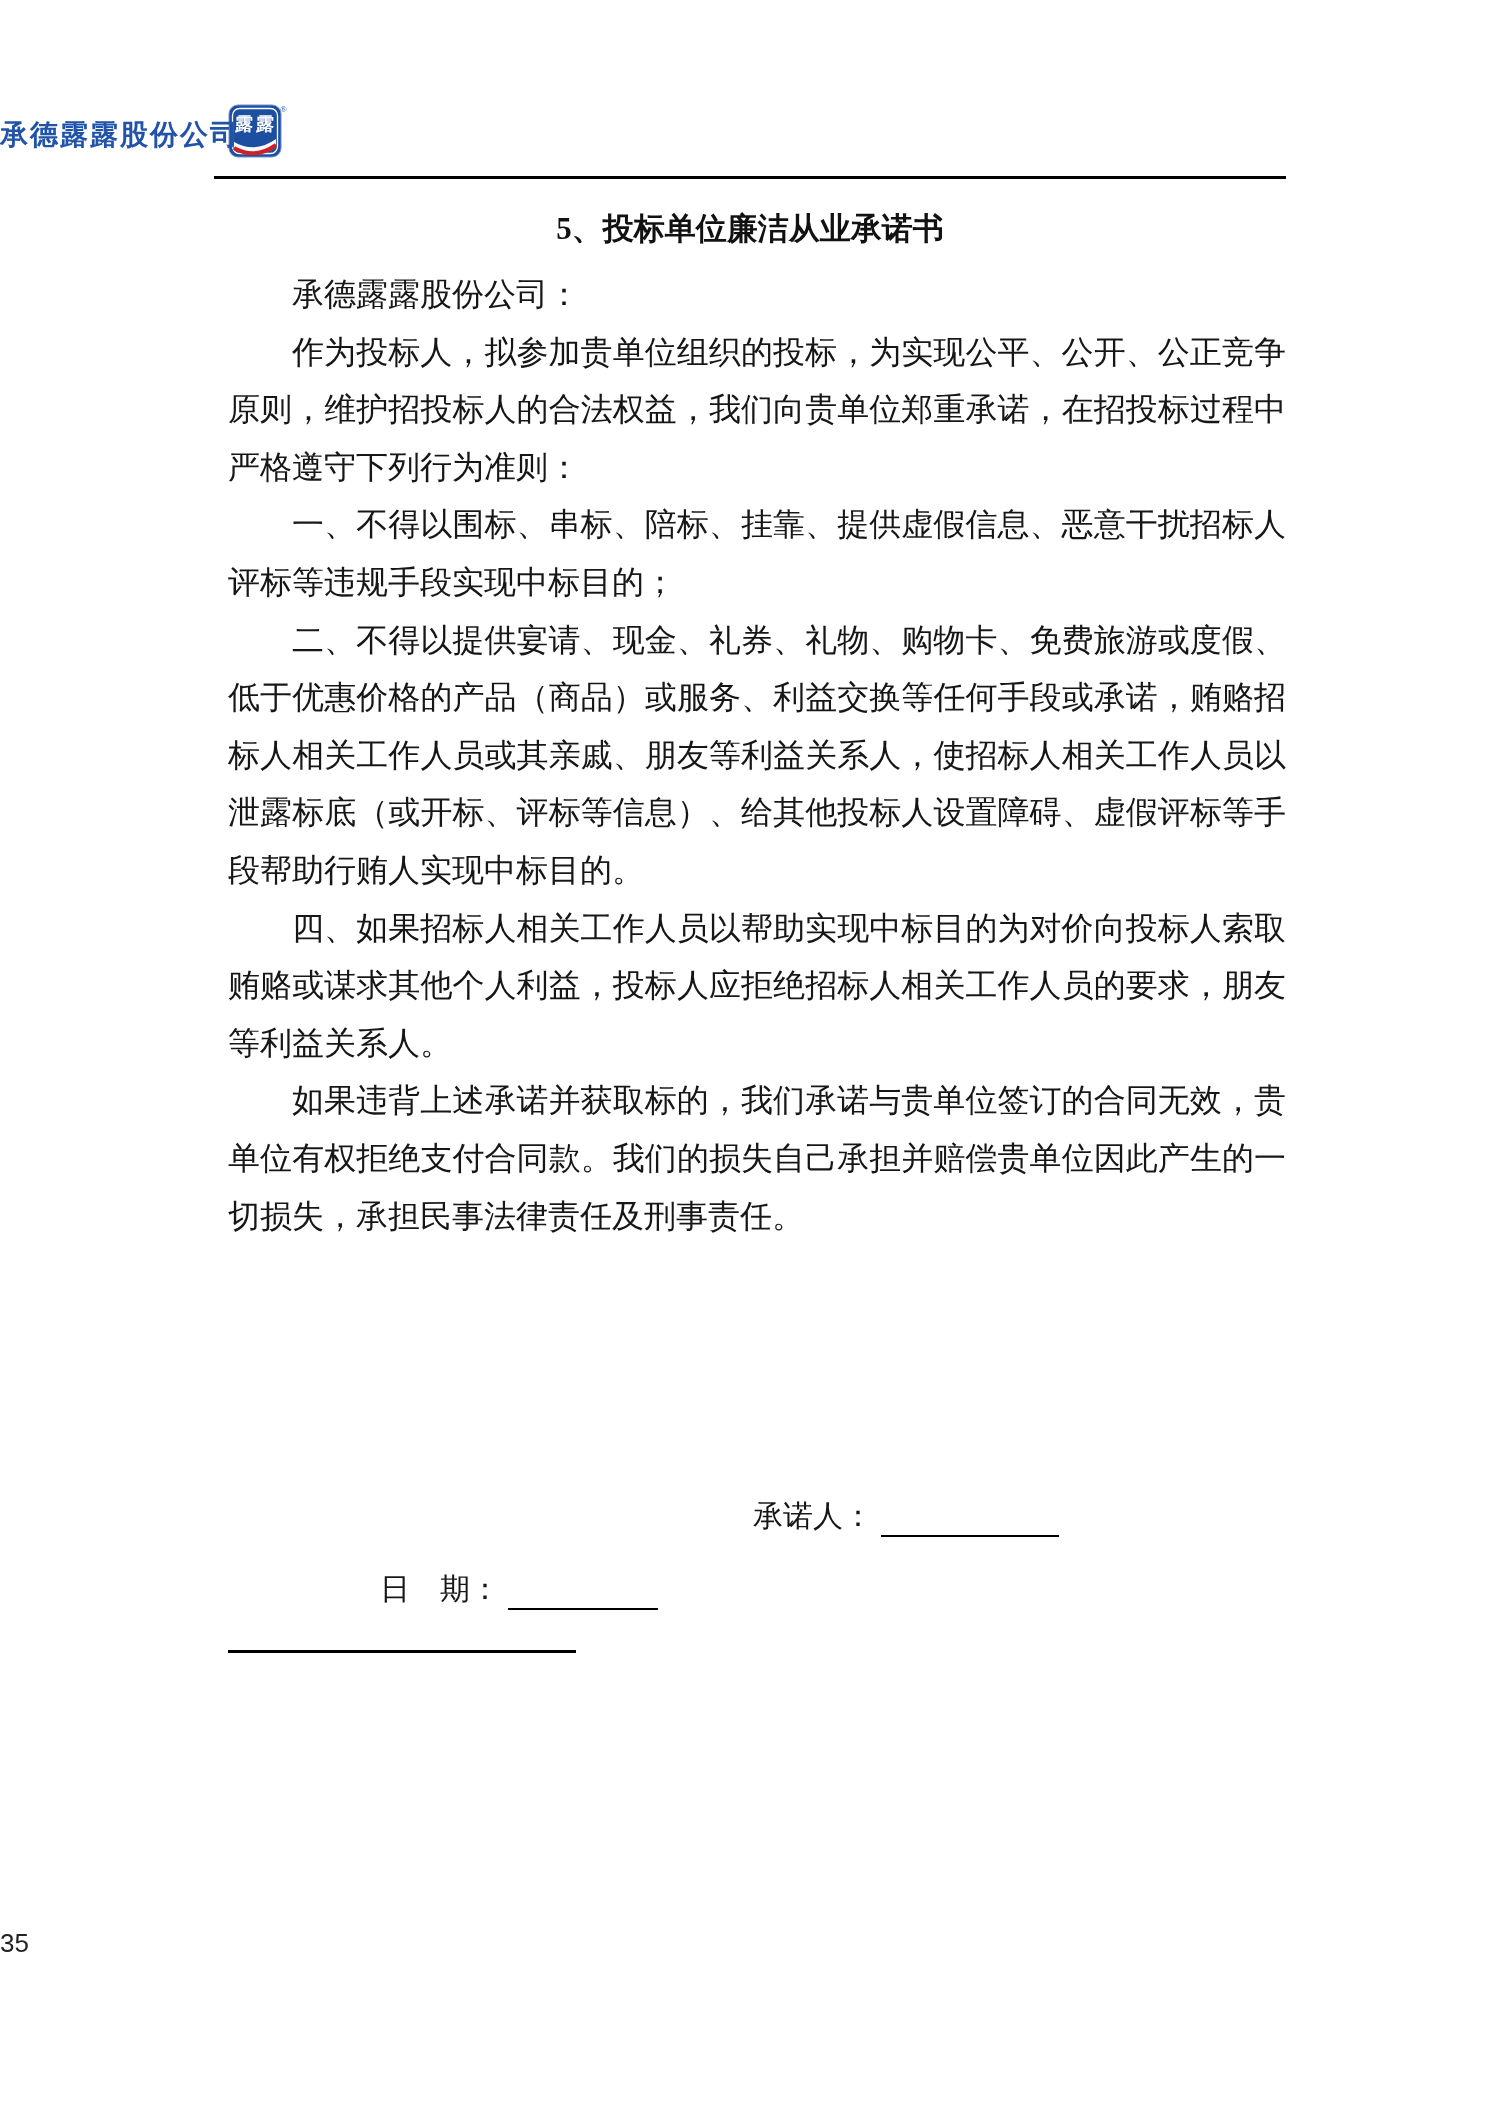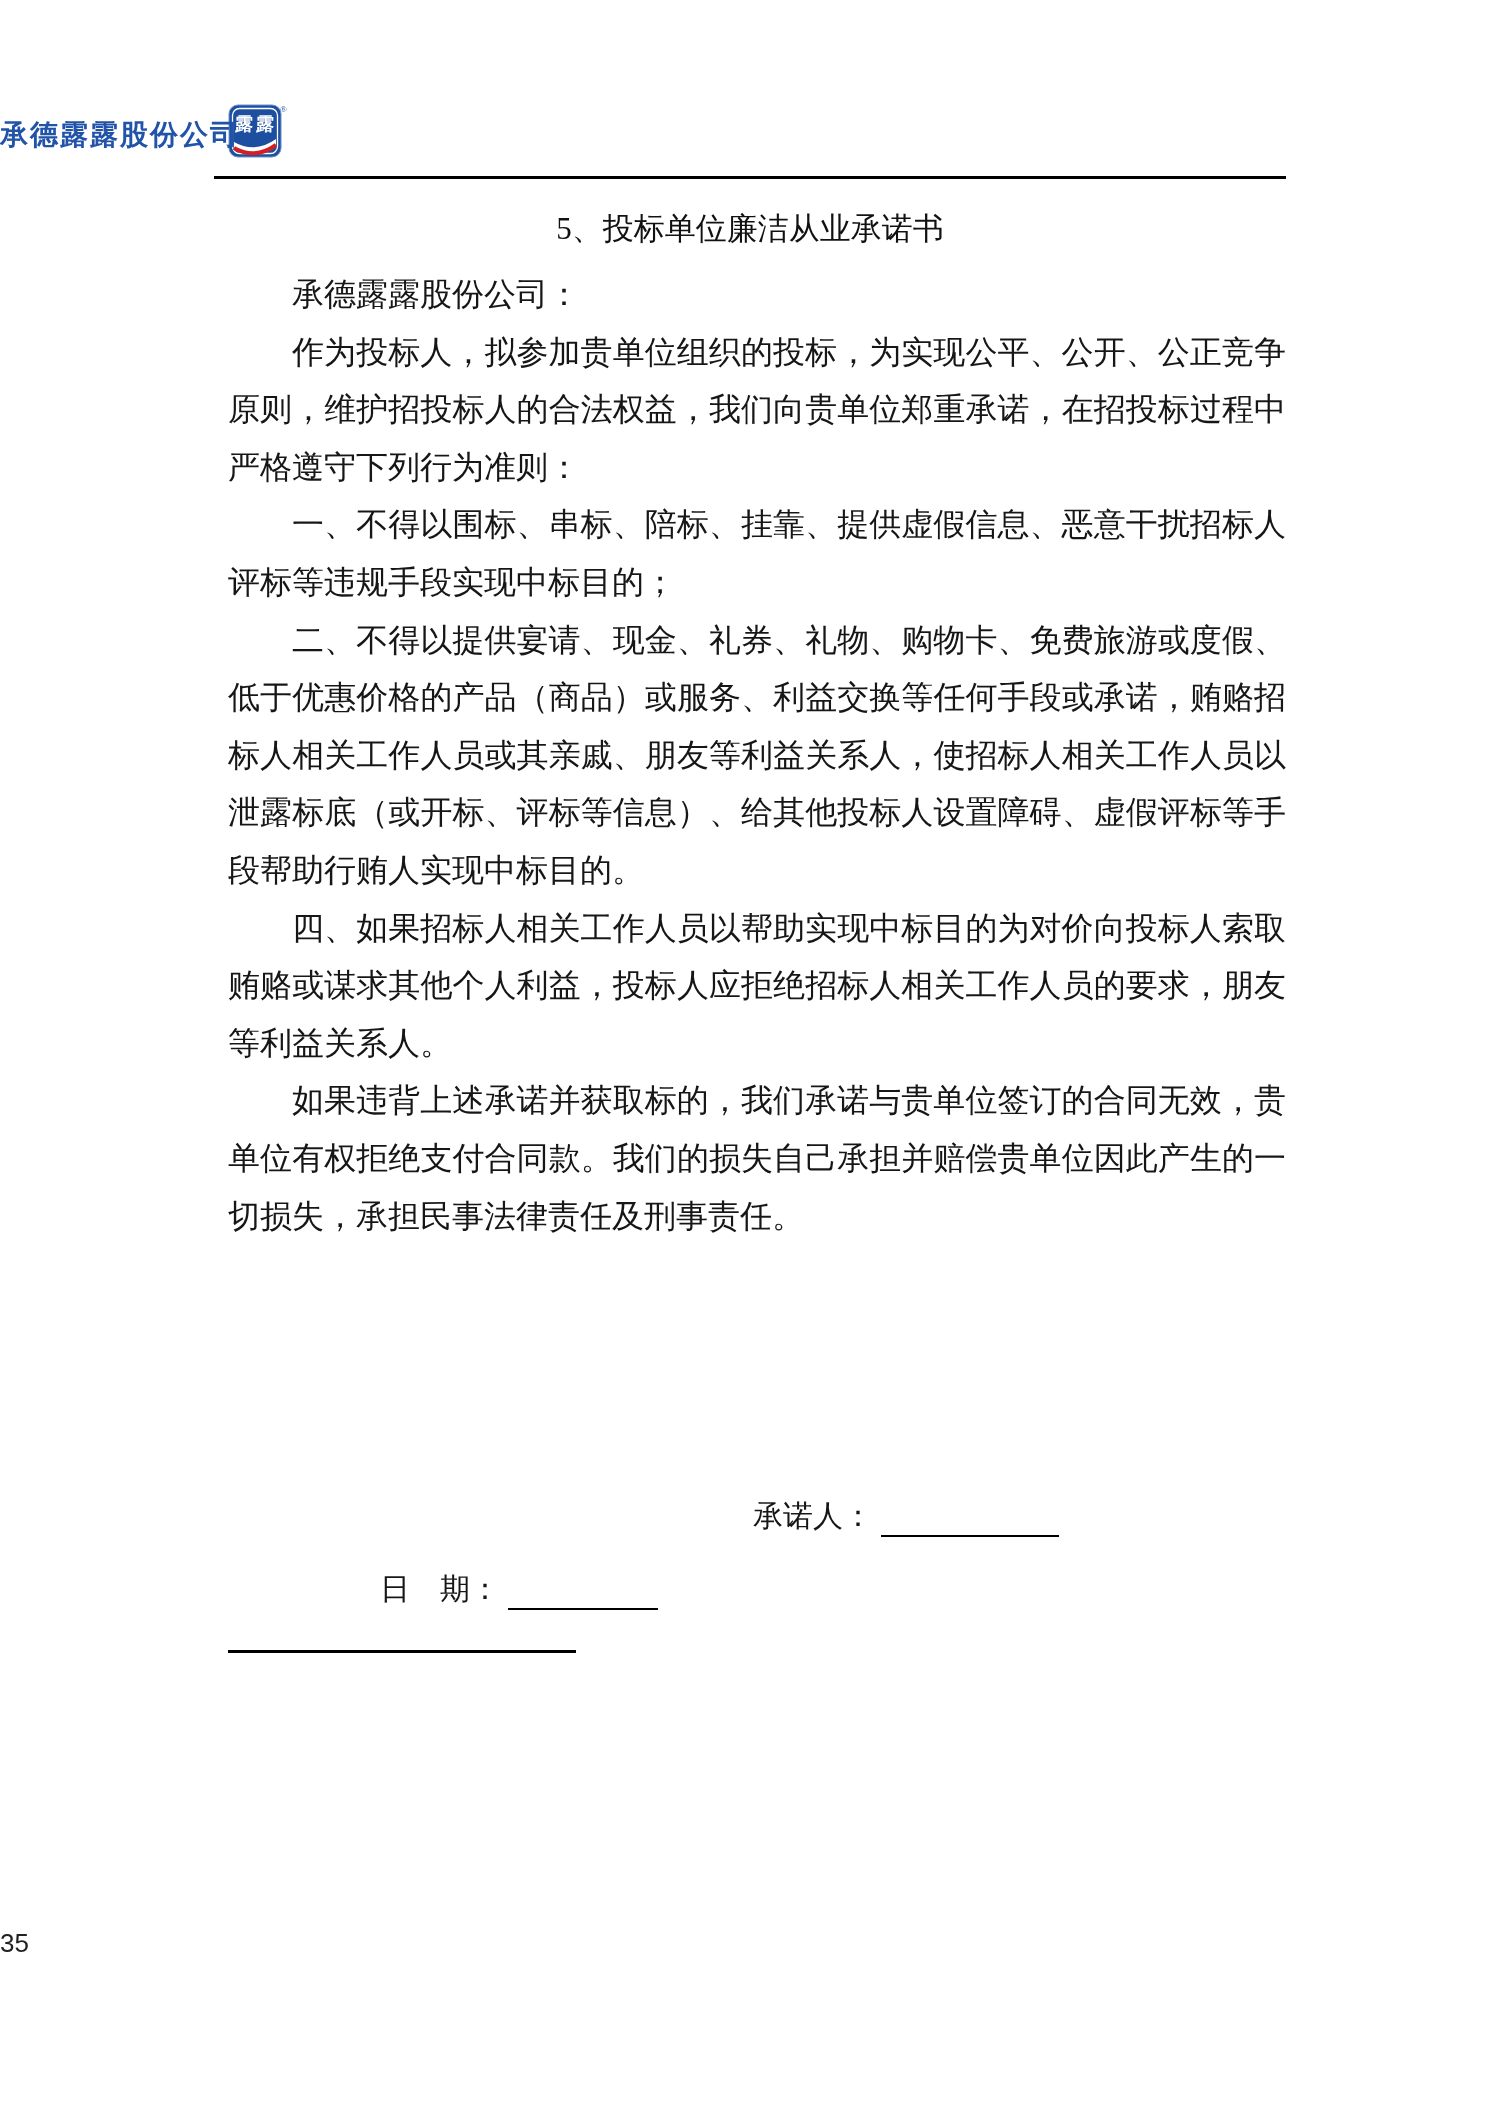--- a/index.html
+++ b/index.html
@@ -31,21 +31,21 @@
     width:1072px; height:3px;
     background:#000;
   }
 
   
   .doc-title {
     position:absolute; top:208px; left:0; width:100%;
     margin:0;
     text-align:center;
     font-size:31px;
-    font-weight:normal;
+    font-weight:bold;
     color:#111;
   }
   .body-text {
     position:absolute; top:266px; left:228px;
     width:1058px;
     font-size:32px;
     line-height:57.6px;
     text-align:justify;
     text-justify:inter-ideograph;
   }

